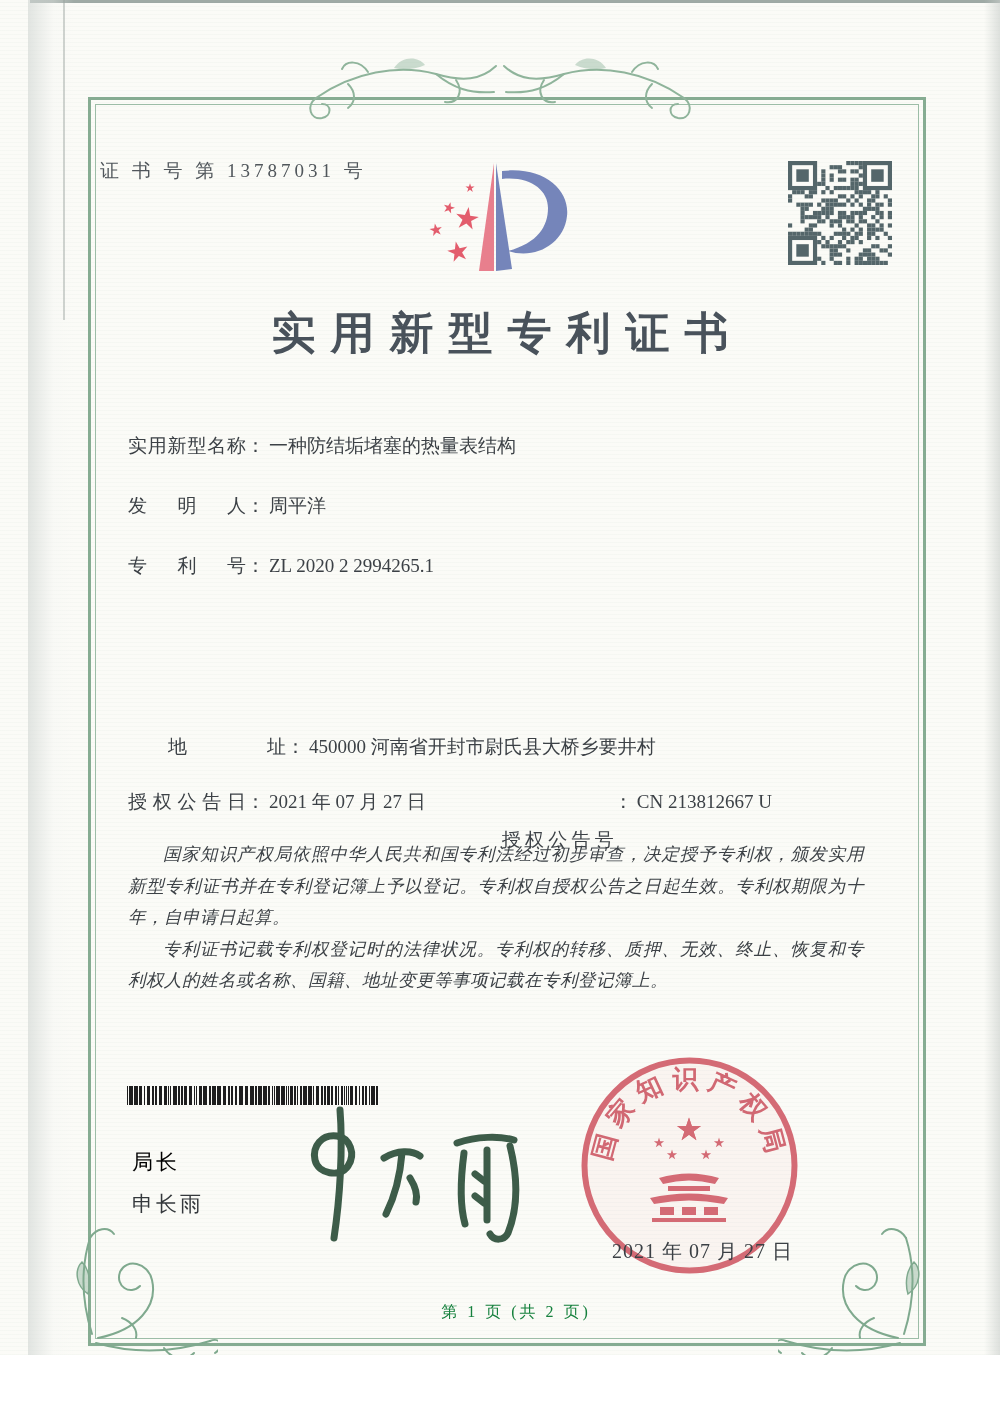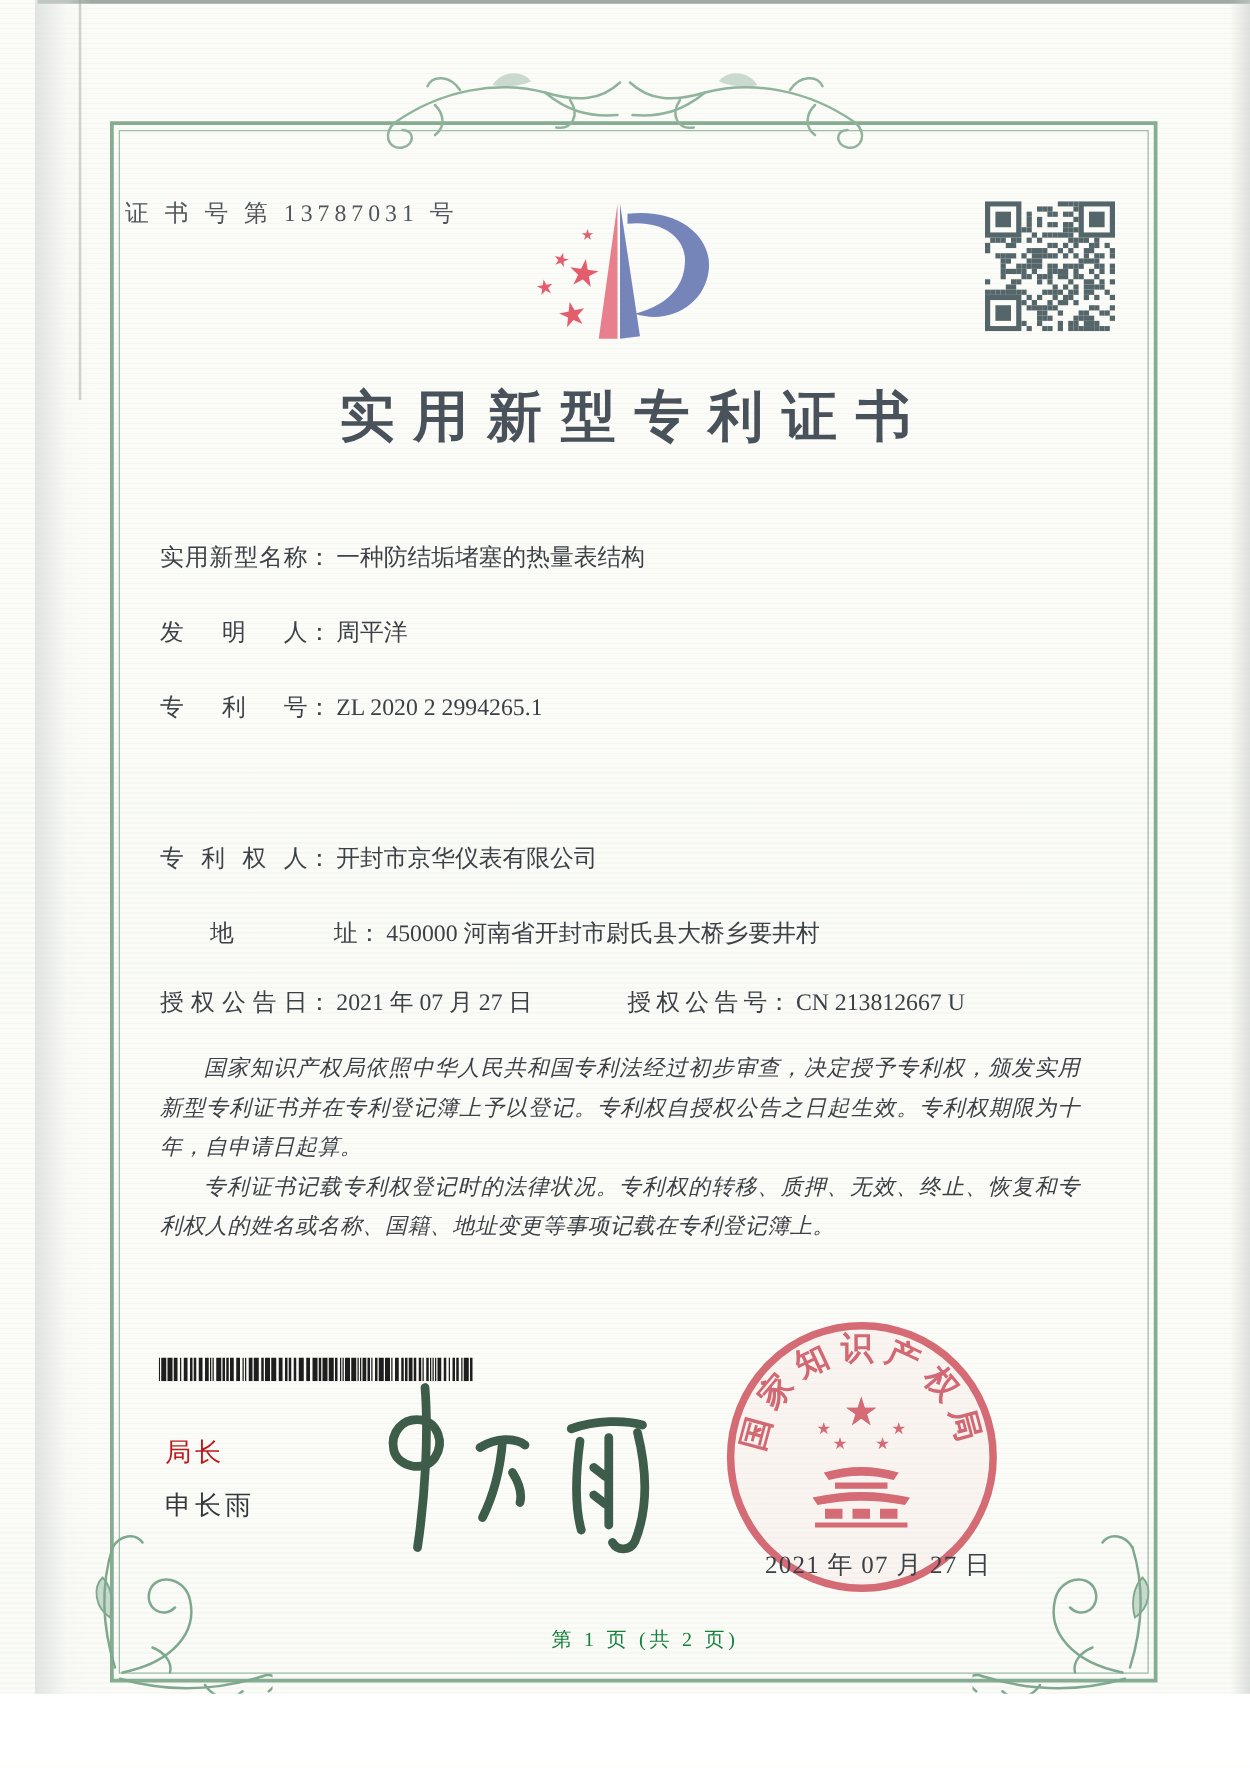--- a/index.html
+++ b/index.html
@@ -36,21 +36,21 @@
   .lbl{display:inline-block;width:118px;text-align:justify;text-align-last:justify;vertical-align:top;}
   .colon{display:inline-block;}
   .val{display:inline-block;margin-left:4px;}
   .pair2{display:inline-block;margin-left:76px;}
   
   .paras{position:absolute;left:128px;top:839px;width:736px;font-size:17.5px;line-height:31.5px;
     color:var(--ink);text-align:justify;letter-spacing:.5px;}
   .paras p{text-indent:2em;font-style:italic;}
   
   .barcode{position:absolute;left:127px;top:1086px;}
-  .director-title{position:absolute;left:132px;top:1148px;font-size:21px;letter-spacing:3px;color:#b91c1c;}
+  .director-title{position:absolute;left:132px;top:1148px;font-size:21px;letter-spacing:3px;color:#000000;}
   .director-name{position:absolute;left:132px;top:1190px;font-size:21px;letter-spacing:3px;color:#34383c;}
   .signature{position:absolute;left:282px;top:1098px;}
   .seal{position:absolute;left:572px;top:1048px;opacity:.92;}
   .seal-text{font-size:26px;letter-spacing:8px;font-weight:bold;fill:#ce5c68;}
   .seal-date{position:absolute;left:612px;top:1238px;font-size:20px;letter-spacing:1px;color:#3b4045;}
   .page-num{position:absolute;left:16px;top:1302px;width:1000px;text-align:center;
     font-size:16px;letter-spacing:3px;color:#15803d;}
   .back-note{position:absolute;left:0;top:1360px;width:1000px;text-align:center;
     font-size:17px;letter-spacing:5px;color:#4b5054;}
 </style>
@@ -377,28 +377,25 @@
 
   <div class="row" style="top:433px;">
     <span class="lbl">实用新型名称</span><span class="colon">：</span><span class="val">一种防结垢堵塞的热量表结构</span>
   </div>
   <div class="row" style="top:493px;">
     <span class="lbl">发明人</span><span class="colon">：</span><span class="val">周平洋</span>
   </div>
   <div class="row" style="top:553px;">
     <span class="lbl">专利号</span><span class="colon">：</span><span class="val">ZL 2020 2 2994265.1</span>
   </div>
-  <div class="row" style="top:674px;">
-    <span class="lbl">专利权人</span><span class="colon">：</span><span class="val">开封市京华仪表有限公司</span>
-  </div>
   <div class="row" style="top:734px;margin-left:40px;">
     <span class="lbl">地址</span><span class="colon">：</span><span class="val">450000  河南省开封市尉氏县大桥乡要井村</span>
   </div>
   <div class="row" style="top:789px;">
-    <span class="lbl">授权公告日</span><span class="colon">：</span><span class="val">2021 年 07 月 27 日</span><span class="pair2"><span class="lbl" style="width:112px;">授权公告号</span><span class="colon">：</span><span class="val">CN 213812667 U</span></span>
+    <span class="lbl">授权公告日</span><span class="colon">：</span><span class="val">2021 年 07 月 27 日</span><span class="pair2"><span class="lbl" style="width:112px;margin-top:38px;">授权公告号</span><span class="colon">：</span><span class="val">CN 213812667 U</span></span>
   </div>
 
   <div class="paras">
     <p>国家知识产权局依照中华人民共和国专利法经过初步审查，决定授予专利权，颁发实用新型专利证书并在专利登记簿上予以登记。专利权自授权公告之日起生效。专利权期限为十年，自申请日起算。</p>
     <p>专利证书记载专利权登记时的法律状况。专利权的转移、质押、无效、终止、恢复和专利权人的姓名或名称、国籍、地址变更等事项记载在专利登记簿上。</p>
   </div>
 
   <div class="barcode">
     <svg width="258" height="19" viewBox="0 0 258 19" preserveAspectRatio="none">
         <g id="barcode" fill="#1e1e1e">

